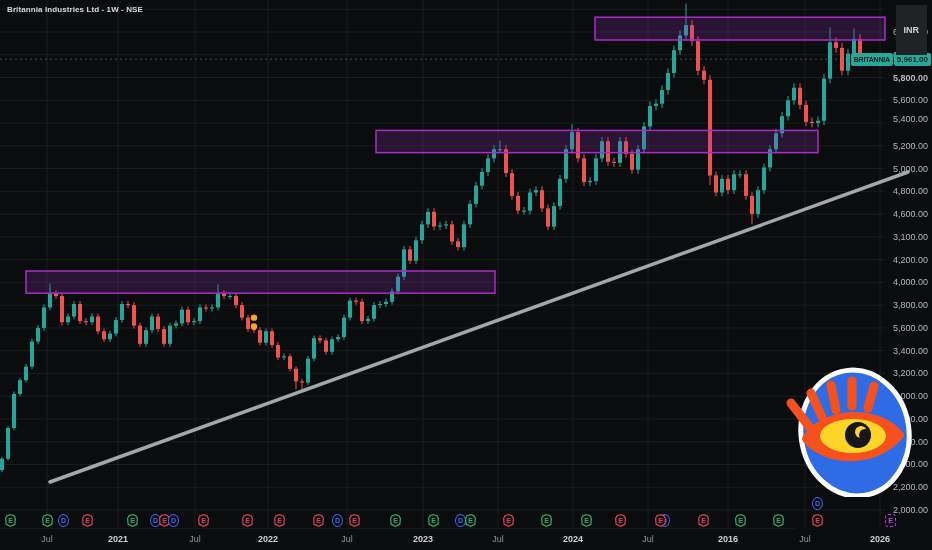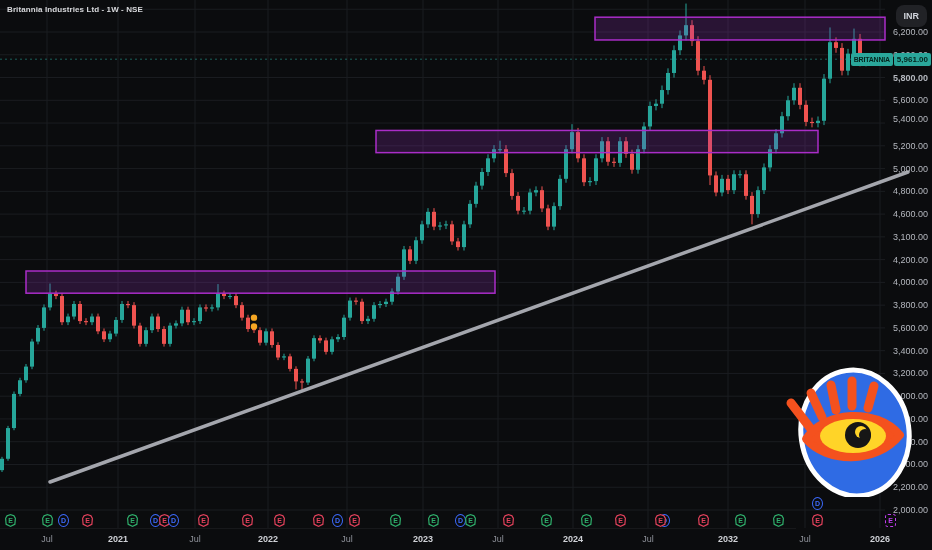--- a/index.html
+++ b/index.html
@@ -6,21 +6,21 @@
     --bg:#0b0c0e; --grid:#1b1d21; --up:#26a69a; --down:#ef5350;
     --zone-border:#aa2dc8; --trend:#a4a6ad; --axis-text:#b4b7be;
     --chip-bg:#2aa79b; --chip-text:#04241d;
   }
   html,body{margin:0;padding:0;background:#000;}
   *{box-sizing:border-box;font-family:"Liberation Sans",sans-serif;}
   #app{position:relative;width:932px;height:550px;background:var(--bg);overflow:hidden;}
   #chart-svg{position:absolute;left:0;top:0;z-index:1;}
   .title{position:absolute;left:7px;top:5px;font-size:8px;font-weight:bold;color:#d8d9dc;z-index:4;letter-spacing:.1px;}
   .inr-btn{position:absolute;right:5px;top:5px;z-index:4;background:#212226;color:#d1d4dc;
-    font-size:9px;font-weight:bold;padding:6px 8px;border-radius:8px;}
+    font-size:9px;font-weight:bold;padding:20px 8px;border-radius:0;}
   .price-axis{position:absolute;right:0;top:0;width:47px;height:528px;z-index:2;}
   .p-label{position:absolute;right:4px;width:42px;text-align:right;font-size:9px;color:var(--axis-text);}
   .chip-group{position:absolute;right:1px;top:53px;z-index:3;display:flex;gap:1px;}
   .chip{background:var(--chip-bg);color:var(--chip-text);font-weight:bold;border-radius:2px;
     padding:2px 3px;font-size:7px;letter-spacing:-0.2px;line-height:9px;}
   .chip.price{font-size:8px;letter-spacing:0;}
   .time-axis{position:absolute;left:0;top:528px;width:796px;height:22px;z-index:2;border-top:1px solid #17181b;}
   .t-label{position:absolute;top:5px;transform:translateX(-50%);font-size:9px;color:#8f929a;}
   .t-label.year{color:#cfd1d6;font-weight:bold;}
   .events{position:absolute;left:0;top:0;width:932px;height:550px;z-index:6;pointer-events:none;}
@@ -412,21 +412,21 @@
   <div class="time-axis" id="time-axis">
       <div class="t-label" style="left: 47px;">Jul</div>
       <div class="t-label year" style="left: 118px;">2021</div>
       <div class="t-label" style="left: 195px;">Jul</div>
       <div class="t-label year" style="left: 268px;">2022</div>
       <div class="t-label" style="left: 347px;">Jul</div>
       <div class="t-label year" style="left: 423px;">2023</div>
       <div class="t-label" style="left: 498px;">Jul</div>
       <div class="t-label year" style="left: 573px;">2024</div>
       <div class="t-label" style="left: 648px;">Jul</div>
-      <div class="t-label year" style="left: 728px;">2032</div>
+      <div class="t-label year" style="left: 728px;">2016</div>
       <div class="t-label" style="left: 805px;">Jul</div>
       <div class="t-label year" style="left: 880px;">2026</div>
     </div>
 
   <div class="events" id="events">
       <div class="ev" style="left: 5px; top: 514px;">
         <div class="outer" style="background: rgb(47, 174, 107);">
           <div class="inner" style="color: rgb(47, 174, 107);">E</div>
         </div>
       </div>

